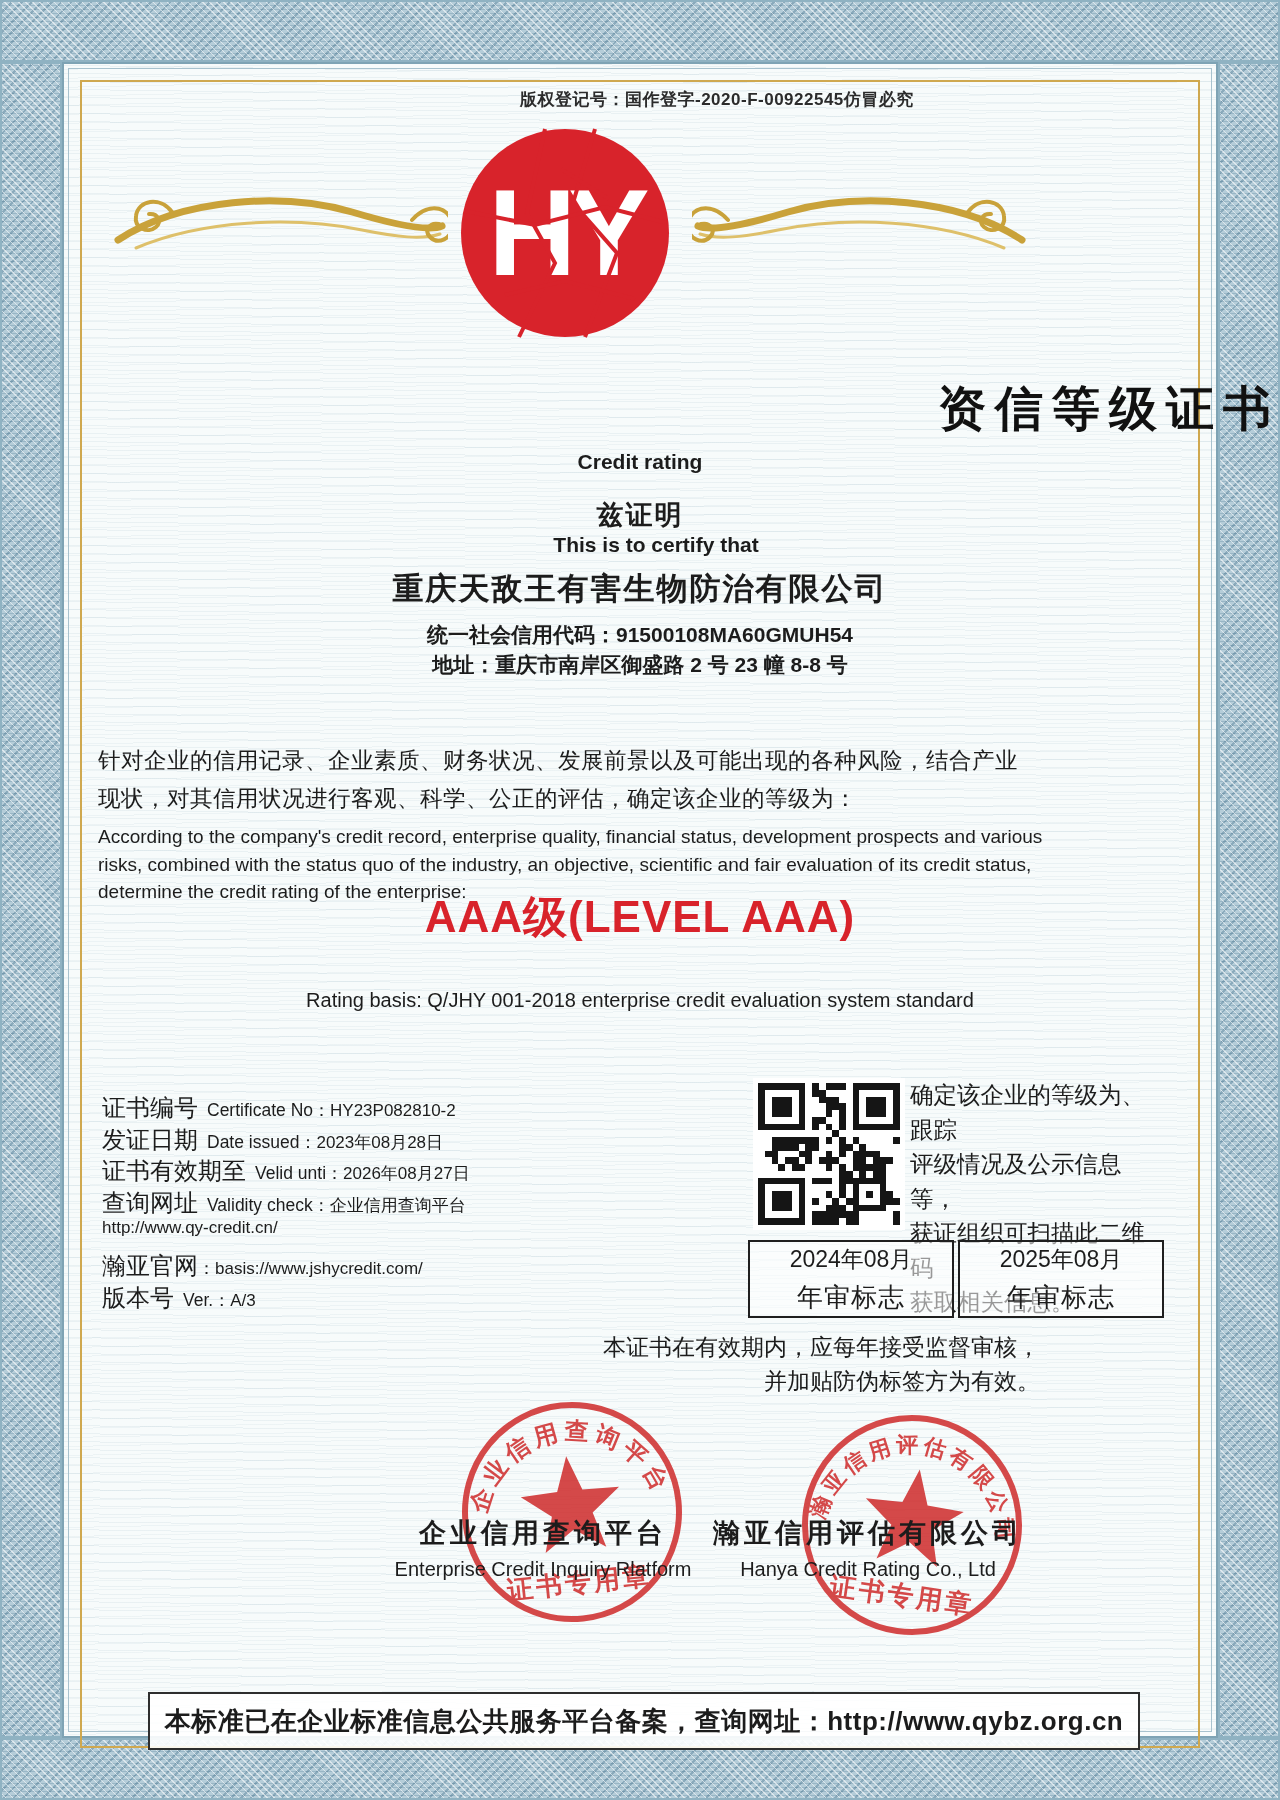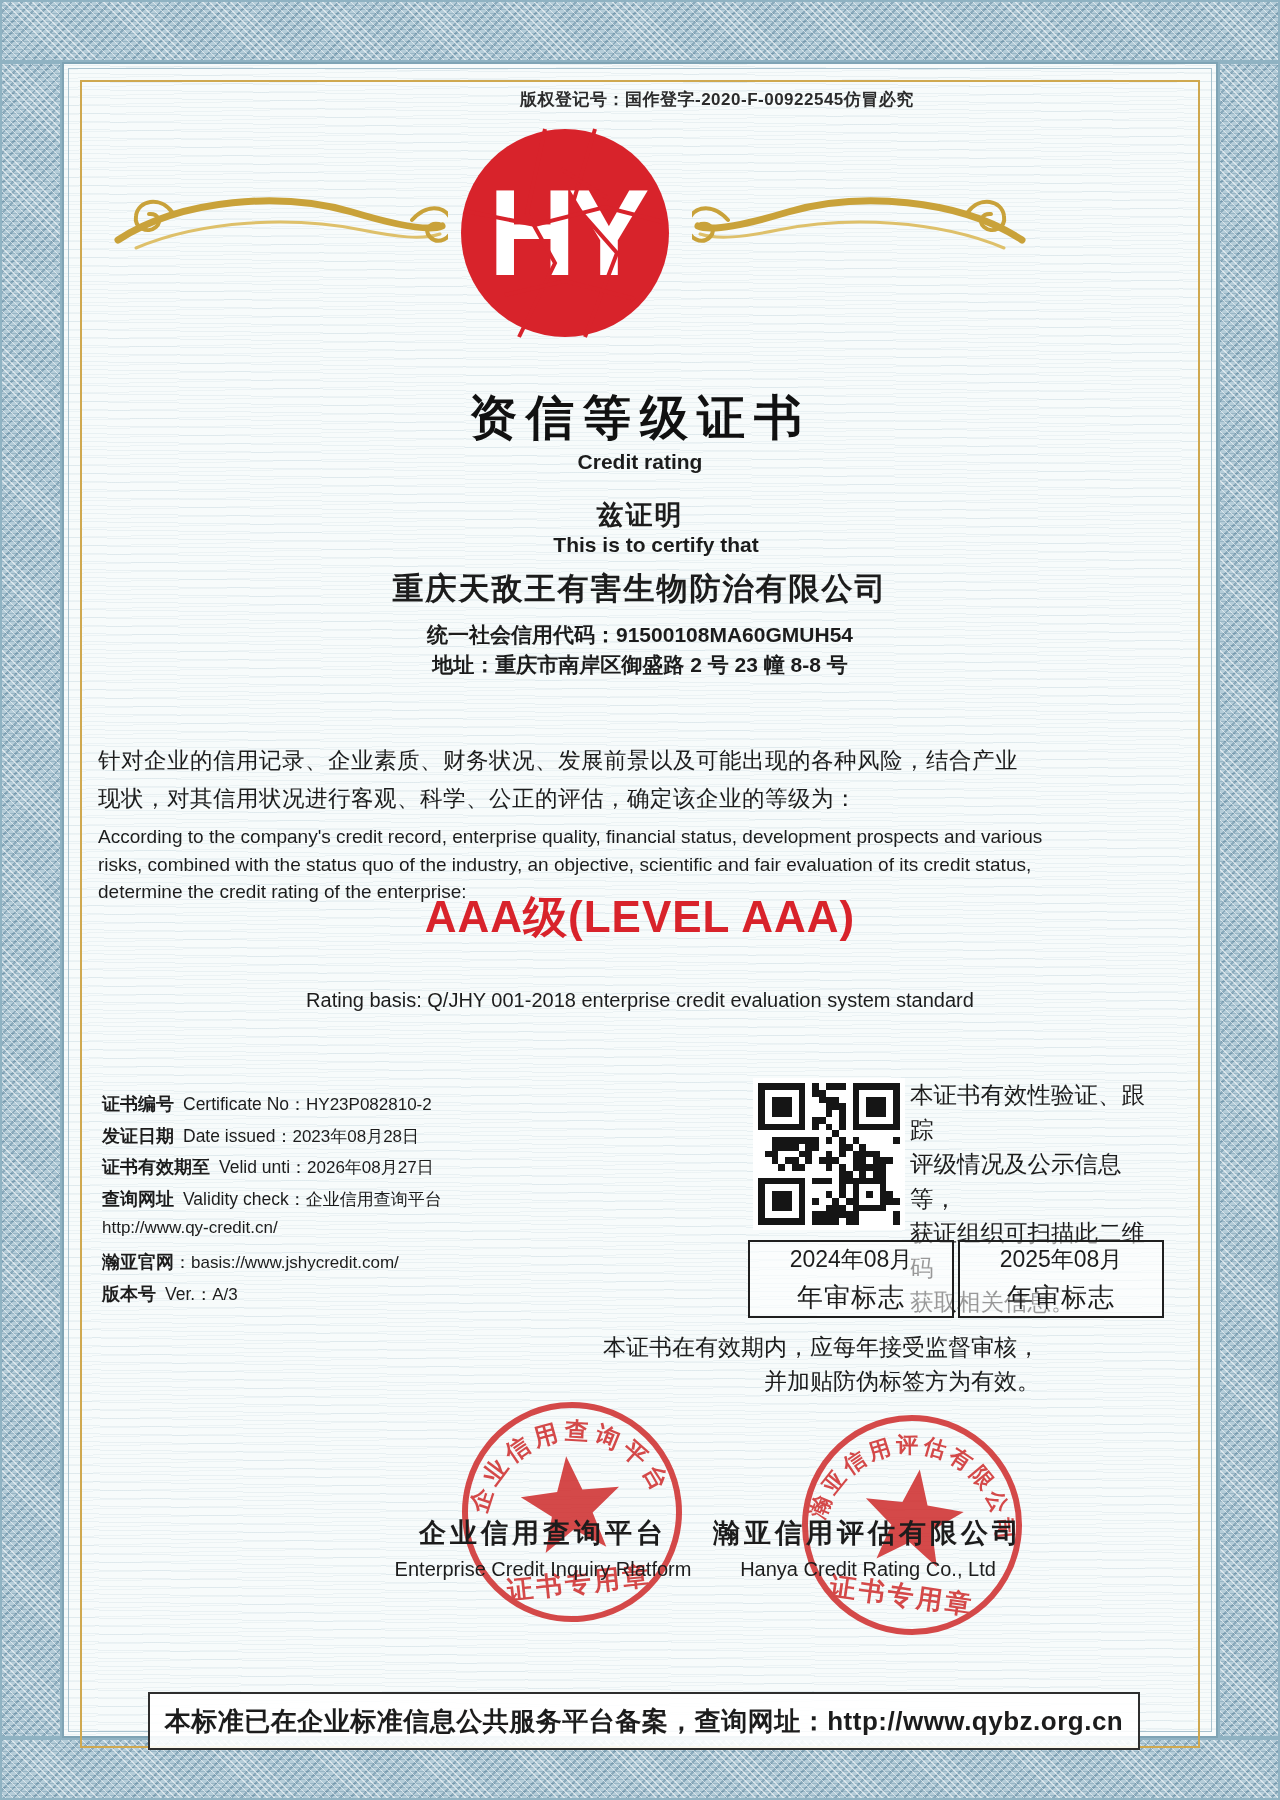--- a/index.html
+++ b/index.html
@@ -27,37 +27,37 @@
   .bs-right{left:1218px;top:62px;width:62px;height:1676px;}
   .frame-a{position:absolute;inset:62px;border:2px solid #7ea3b4;z-index:2;pointer-events:none;}
   .frame-b{position:absolute;inset:68px;border:1px solid #a8c2ce;z-index:2;pointer-events:none;}
   .frame-gold{position:absolute;top:80px;left:80px;right:80px;bottom:52px;border:2px solid #cfa84f;z-index:2;pointer-events:none;}
   .abs{position:absolute;z-index:3;}
   .ctr{left:0;right:0;text-align:center;}
   .nowrap{white-space:nowrap;}
   .copyright{top:88px;left:520px;font-size:17px;font-weight:600;color:#2b2b2b;letter-spacing:.5px;}
   .logo{left:455px;top:123px;}
   .flor{top:182px;}
-  .title-zh{top:386px;font-size:48px;font-weight:800;letter-spacing:9px;color:#111;}
+  .title-zh{top:377px;font-size:48px;font-weight:800;letter-spacing:9px;color:#111;text-align:right;}
   .title-en{top:450px;font-size:21px;font-weight:600;}
   .certify-zh{top:497px;font-size:27px;font-weight:600;letter-spacing:2px;}
   .certify-en{top:533px;font-size:21px;font-weight:600;padding-left:32px;}
   .company-name{top:568px;font-size:31px;font-weight:800;letter-spacing:2px;}
   .company-code{top:621px;font-size:21px;font-weight:600;}
   .company-addr{top:651px;font-size:21px;font-weight:600;}
   .statement{left:98px;top:742px;width:1092px;}
   .st-zh{font-size:22.5px;font-weight:500;line-height:38px;letter-spacing:.5px;}
   .st-en{font-size:19px;font-weight:400;line-height:27.5px;white-space:nowrap;}
   .st-gap{height:5px;}
   .rating-level{top:888px;font-size:44px;font-weight:800;color:#d8232b;letter-spacing:1px;}
   .basis-zh{top:962px;font-size:20px;font-weight:600;}
   .basis-en{top:989px;font-size:20px;font-weight:500;}
   .details{left:102px;top:1092px;width:560px;}
   .detail-row{display:flex;align-items:baseline;height:31.6px;}
-  .d-zh{font-size:18px;font-weight:700;}
+  .d-zh{font-size:24px;font-weight:400;}
   .d-en{font-size:17.5px;font-weight:500;margin-left:9px;}
   .d-val{font-size:17px;font-weight:500;}
   .qr{left:753px;top:1078px;width:152px;height:152px;background:#fff;padding:5px;box-sizing:border-box;
       display:grid;grid-template-columns:repeat(21,1fr);grid-auto-rows:1fr;}
   .qr i{display:block;}
   .qr i.b{background:#151515;}
   .qr-note{left:910px;top:1078px;width:250px;font-size:23.5px;font-weight:500;line-height:34.5px;}
   .stamp-box{top:1240px;width:202px;height:74px;border:2.5px solid #1f1f1f;background:rgba(255,255,255,.55);
       display:flex;flex-direction:column;align-items:center;justify-content:center;gap:5px;}
   .stamp-l1{font-size:23px;font-weight:500;}
@@ -609,21 +609,21 @@
       <i class="b"></i>
       <i class="w"></i>
       <i class="w"></i>
       <i class="w"></i>
       <i class="w"></i>
       <i class="w"></i>
       <i class="b"></i>
     </div>
 
   <div class="abs qr-note">
-    <div>本证书有效性验证、跟踪</div>
+    <div>确定该企业的等级为、跟踪</div>
     <div>评级情况及公示信息等，</div>
     <div>获证组织可扫描此二维码</div>
     <div>获取相关信息。</div>
   </div>
 
   <div class="abs stamp-box" style="left:748px;">
     <div class="stamp-l1">2024年08月</div>
     <div class="stamp-l2">年审标志</div>
   </div>
   <div class="abs stamp-box" style="left:958px;">

